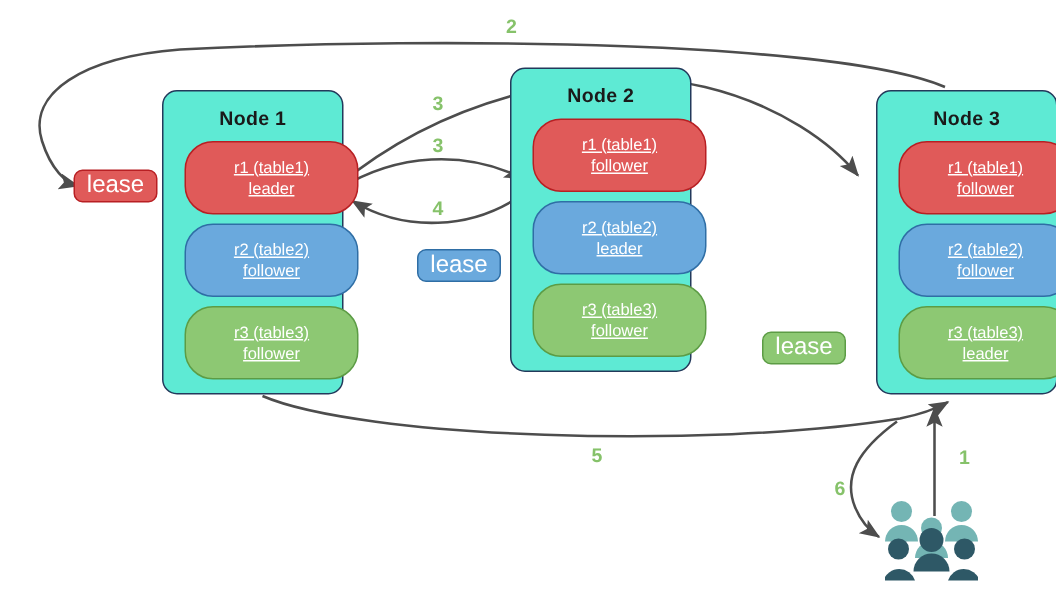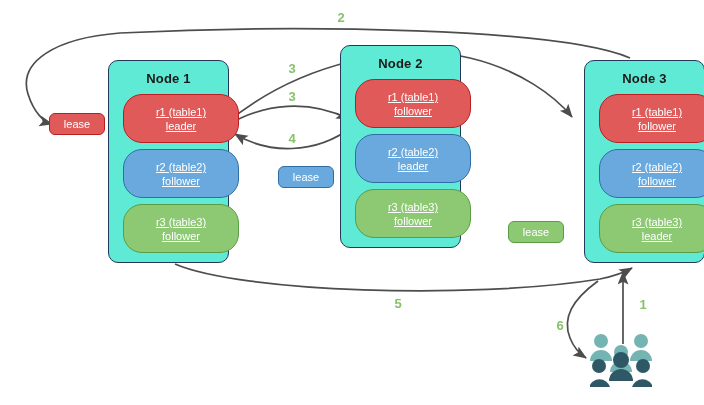--- a/index.html
+++ b/index.html
@@ -60,21 +60,21 @@
   .rep-green { background: #8dc873; border: 1.6px solid #5c9c45; }
 
   .lease {
     position: absolute;
     border-radius: 6px;
     box-sizing: border-box;
     display: flex;
     align-items: center;
     justify-content: center;
     color: #ffffff;
-    font-size: 11px;
+    font-size: 16px;
     height: 22px;
     width: 56px;
   }
   .lease-red   { background: #e05a59; border: 1.6px solid #b81f23; }
   .lease-blue  { background: #6aa9dd; border: 1.6px solid #2f6ea5; }
   .lease-green { background: #8dc873; border: 1.6px solid #5c9c45; }
 
   .step-label {
     position: absolute;
     color: #86c26a;

